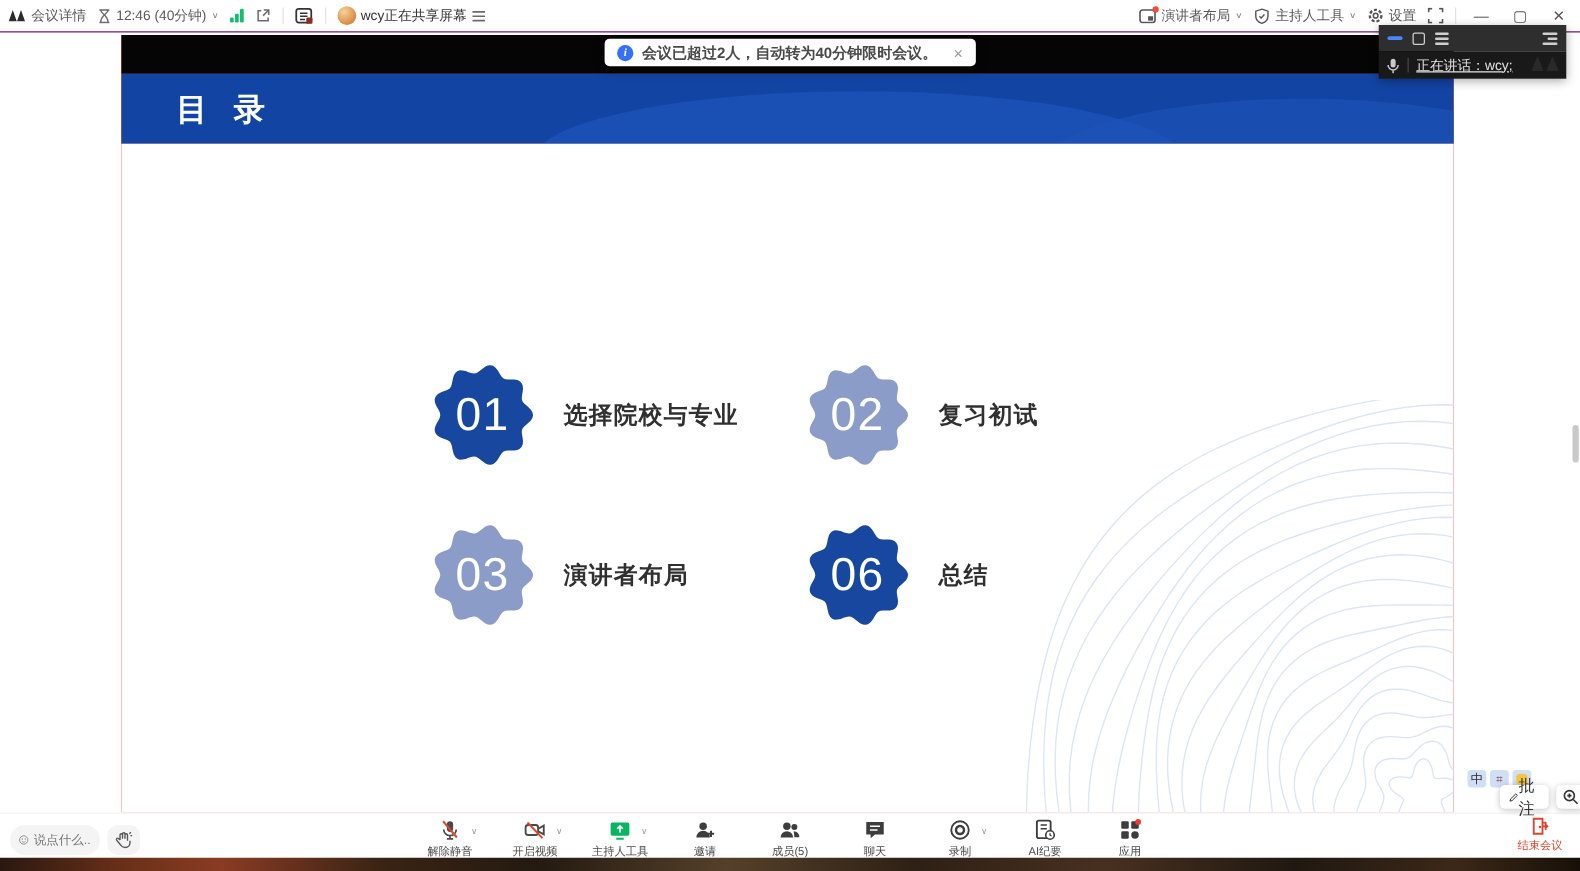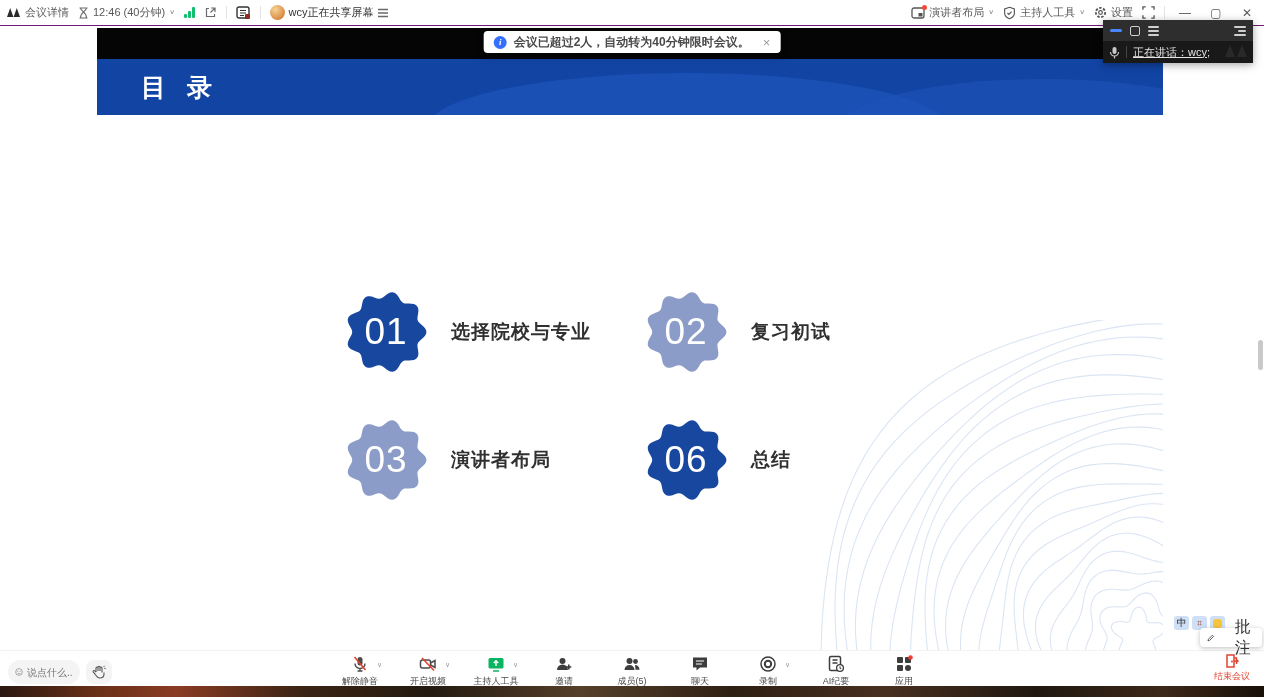--- a/index.html
+++ b/index.html
@@ -77,21 +77,21 @@
 
   
   .ime { position:absolute; left:1174px; top:616px; display:flex; gap:3px; z-index:45; }
   .ime span { width:15px; height:14px; border-radius:3px; background:#cfe0f6; display:flex;
     align-items:center; justify-content:center; font-size:10px; color:#2a2a2a; }
   .ime .kbd { color:#8c2b22; font-size:9px; }
   .ime .lamp { background:#cfe0f6; }
   .ime .lamp i { width:9px; height:9px; border-radius:3px; background:#f5c63d; display:block; }
   .annot { position:absolute; left:1200px; top:628px; display:flex; gap:6px; z-index:45; }
   .annot .pill { background:#fff; border-radius:4px; box-shadow:0 1px 5px rgba(0,0,0,.25);
-    display:flex; align-items:center; gap:20px; padding:2px 7px; font-size:16px; color:#333; height:19px; }
+    display:flex; align-items:center; gap:0; padding:2px 7px; font-size:13px; color:#333; height:19px; }
 
   
   .toolbar { position:absolute; left:0; right:0; bottom:11px; height:36px; background:#fff; z-index:30;
     border-top:1px solid #f3f3f3; }
   .tool-center { position:absolute; left:50%; top:1px; transform:translateX(-50%);
     display:flex; align-items:flex-start; gap:22px; }
   .tool { width:46px; display:flex; flex-direction:column; align-items:center; gap:2px; padding-top:3px; position:relative; }
   .tool .lbl { font-size:9px; color:#4a4a4a; white-space:nowrap; }
   .tool .dd { position:absolute; right:1px; top:9px; font-size:7px; color:#9a9a9a; }
   .chatbox { position:absolute; left:8px; top:9px; width:72px; height:24px; background:#f4f4f4;

